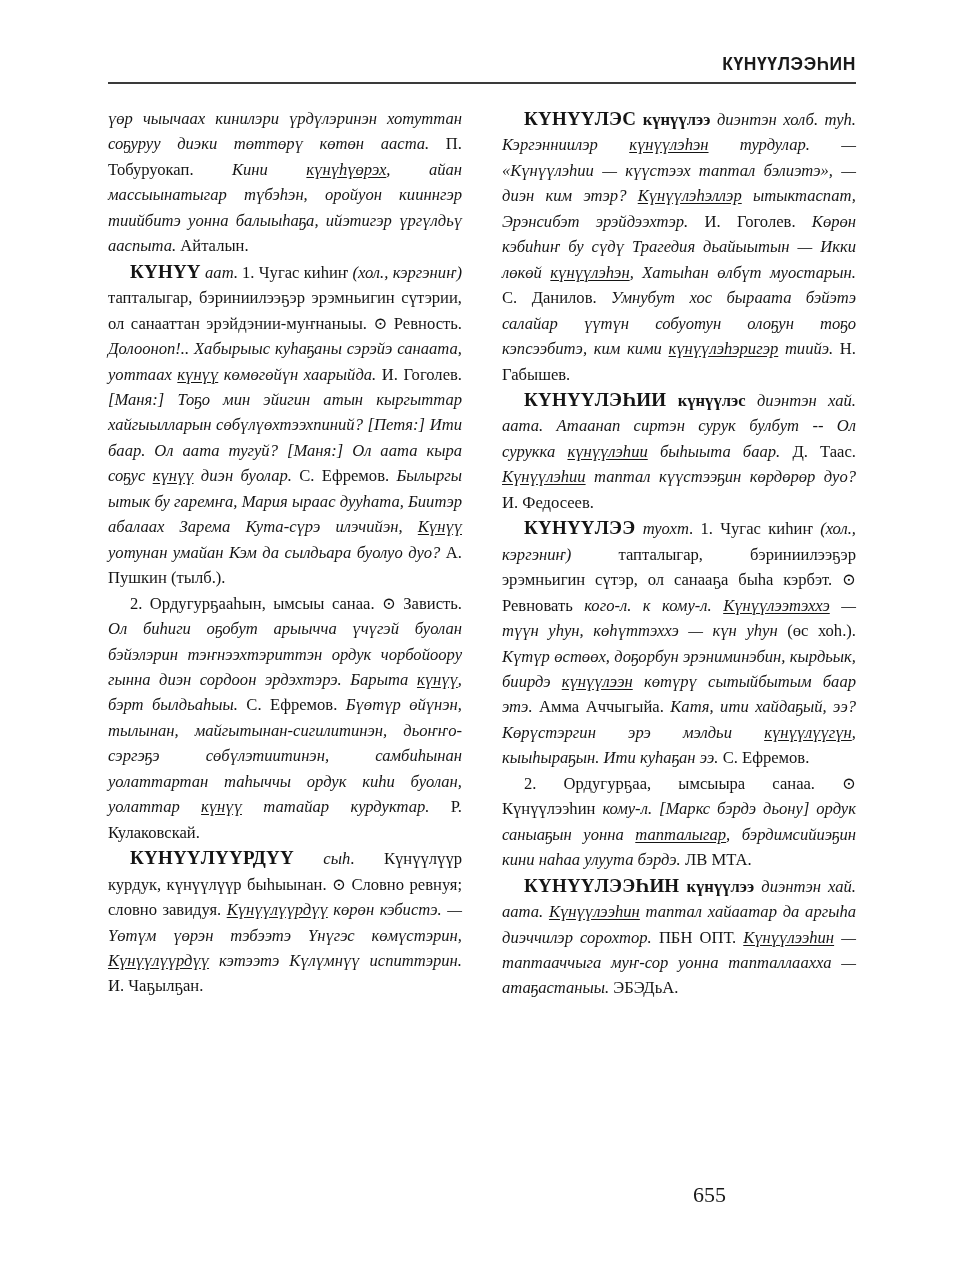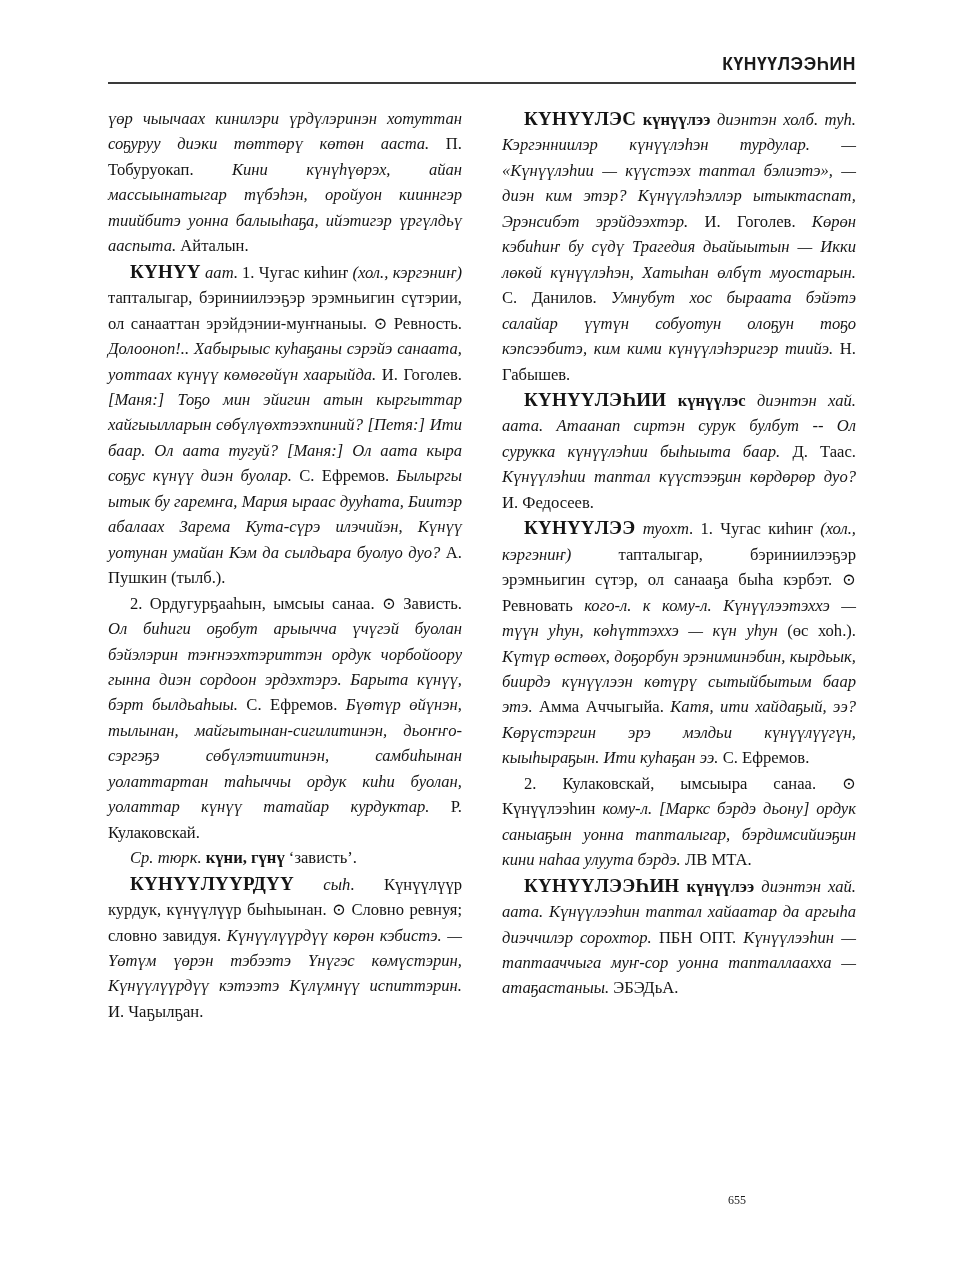--- a/index.html
+++ b/index.html
@@ -87,35 +87,36 @@
     letter-spacing: 0.2px;
   }
   .sub-hw {        
     font-weight: bold;
   }
   .it {            
     font-style: italic;
   }
   .ul {            
     font-style: italic;
+    text-decoration: underline;
     text-underline-offset: 2px;
   }
   .sense-num {
     font-style: normal;
   }
   .bullet {
     font-style: normal;
   }
 
   
   .folio {
     position: absolute;
-    right: 96px;
+    right: 116px;
     bottom: 66px;
-    font-size: 12px;
+    font-size: 22px;
     color: #1a1a1a;
   }
 </style>
 </head>
 <body>
 
 <div class="page">
 
   <div class="header-zone">
     <div class="header-title">КҮНҮҮЛЭЭҺИН</div>
@@ -125,35 +126,34 @@
   <div class="columns">
 
     <div class="col">
 
       <p class="para"><span class="it">үөр чыычаах кинилэри үрдүлэринэн хотуттан соҕуруу диэки төттөрү көтөн ааста.</span> <span>П. Тобуруокап.</span> <span class="it">Кини </span><span class="ul">күнүһүөрэх</span><span class="it">, айан массыынатыгар түбэһэн, оройуон кииннгэр тиийбитэ уонна балыыһаҕа, ийэтигэр үргүлдьү ааспыта.</span> <span>Айталын.</span></p>
 
       <p class="para entry"><span class="hw">КҮНҮҮ</span> <span class="it">аат</span><span>.</span> <span class="sense-num">1.</span> <span>Чугас киһиҥ </span><span class="it">(хол., кэргэниҥ)</span><span> тапталыгар, бэриниилээҕэр эрэмньигин сүтэрии, ол санааттан эрэйдэнии-муҥнаныы.</span> <span class="bullet">⊙</span> <span>Ревность.</span> <span class="it">Долооноп!.. Хабырыыс куһаҕаны сэрэйэ санаата, уоттаах </span><span class="ul">күнүү</span><span class="it"> көмөгөйүн хаарыйда.</span> <span>И. Гоголев.</span> <span class="it">[Маня:] Тоҕо мин эйигин атын кыргыттар хайгыылларын сөбүлүөхтээхпиний? [Петя:] Ити баар. Ол аата тугуй? [Маня:] Ол аата кыра соҕус </span><span class="ul">күнүү</span><span class="it"> диэн буолар.</span> <span>С. Ефремов.</span> <span class="it">Былыргы ытык бу гаремҥа, Мария ыраас дууһата, Биитэр абалаах Зарема Кута-сүрэ илэчийэн, </span><span class="ul">Күнүү</span><span class="it"> уотунан умайан Кэм да сылдьара буолуо дуо?</span> <span>А. Пушкин</span> <span>(тылб.).</span></p>
 
       <p class="para entry"><span class="sense-num">2.</span> <span>Ордугурҕааһын, ымсыы санаа.</span> <span class="bullet">⊙</span> <span>Зависть.</span> <span class="it">Ол биһиги оҕобут арыычча үчүгэй буолан бэйэлэрин тэҥнээхтэриттэн ордук чорбойоору гынна диэн сордоон эрдэхтэрэ. Барыта </span><span class="ul">күнүү</span><span class="it">, бэрт былдьаһыы.</span> <span>С. Ефремов.</span> <span class="it">Бүөтүр өйүнэн, тылынан, майгытынан-сигилитинэн, дьоҥҥо-сэргэҕэ сөбүлэтиитинэн, самбиһынан уолаттартан таһыччы ордук киһи буолан, уолаттар </span><span class="ul">күнүү</span><span class="it"> татайар курдуктар.</span> <span>Р. Кулаковскай.</span></p>
 
-      <p class="para entry"><span class="it">Ср.</span> <span class="it">тюрк.</span> <span class="sub-hw">күни, гүнү</span> <span>‘зависть’.</span></p>
 
       <p class="para entry"><span class="hw">КҮНҮҮЛҮҮРДҮҮ</span> <span class="it">сыһ</span><span>.</span> <span>Күнүүлүүр курдук, күнүүлүүр быһыынан.</span> <span class="bullet">⊙</span> <span>Словно ревнуя; словно завидуя.</span> <span class="ul">Күнүүлүүрдүү</span><span class="it"> көрөн кэбистэ.</span> <span class="it">—</span> <span class="it">Үөтүм үөрэн тэбээтэ Үнүгэс көмүстэрин, </span><span class="ul">Күнүүлүүрдүү</span><span class="it"> кэтээтэ Күлүмнүү испиттэрин.</span> <span>И. Чаҕылҕан.</span></p>
 
     </div>
 
     <div class="col">
 
       <p class="para entry"><span class="hw">КҮНҮҮЛЭС</span> <span class="sub-hw">күнүүлээ</span> <span class="it">диэнтэн холб. туһ.</span> <span class="it">Кэргэнниилэр </span><span class="ul">күнүүлэһэн</span><span class="it"> турдулар.</span> <span class="it">—</span> <span class="it">«Күнүүлэһии — күүстээх таптал бэлиэтэ», — диэн ким этэр?</span> <span class="ul">Күнүүлэһэллэр</span><span class="it"> ытыктаспат, Эрэнсибэт эрэйдээхтэр.</span> <span>И. Гоголев.</span> <span class="it">Көрөн кэбиһиҥ бу сүдү Трагедия дьайыытын — Икки лөкөй </span><span class="ul">күнүүлэһэн</span><span class="it">, Хатыһан өлбүт муостарын.</span> <span>С. Данилов.</span> <span class="it">Умнубут хос быраата бэйэтэ салайар үүтүн собуотун олоҕун тоҕо кэпсээбитэ, ким кими </span><span class="ul">күнүүлэһэригэр</span><span class="it"> тиийэ.</span> <span>Н. Габышев.</span></p>
 
       <p class="para entry"><span class="hw">КҮНҮҮЛЭҺИИ</span> <span class="sub-hw">күнүүлэс</span> <span class="it">диэнтэн хай. аата.</span> <span class="it">Атаанап сиртэн сурук булбут -- Ол сурукка </span><span class="ul">күнүүлэһии</span><span class="it"> быһыыта баар.</span> <span>Д. Таас.</span> <span class="ul">Күнүүлэһии</span><span class="it"> таптал күүстээҕин көрдөрөр дуо?</span> <span>И. Федосеев.</span></p>
 
       <p class="para entry"><span class="hw">КҮНҮҮЛЭЭ</span> <span class="it">туохт</span><span>.</span> <span class="sense-num">1.</span> <span>Чугас киһиҥ </span><span class="it">(хол., кэргэниҥ)</span><span> тапталыгар, бэриниилээҕэр эрэмньигин сүтэр, ол санааҕа быһа кэрбэт.</span> <span class="bullet">⊙</span> <span>Ревновать </span><span class="it">кого-л. к кому-л.</span> <span class="ul">Күнүүлээтэххэ</span><span class="it"> — түүн уһун, көһүттэххэ — күн уһун</span> <span>(өс хоһ.).</span> <span class="it">Күтүр өстөөх, доҕорбун эрэниминэбин, кырдьык, биирдэ </span><span class="ul">күнүүлээн</span><span class="it"> көтүрү сытыйбытым баар этэ.</span> <span>Амма Аччыгыйа.</span> <span class="it">Катя, ити хайдаҕый, ээ? Көрүстэргин эрэ мэлдьи </span><span class="ul">күнүүлүүгүн</span><span class="it">, кыыһыраҕын. Ити куһаҕан ээ.</span> <span>С. Ефремов.</span></p>
 
-      <p class="para entry"><span class="sense-num">2.</span> <span>Кулаковскай, ымсыыра санаа.</span> <span class="bullet">⊙</span> <span>Күнүүлээһин </span><span class="it">кому-л.</span> <span class="it">[Маркс бэрдэ дьону] ордук саныаҕын уонна </span><span class="ul">тапталыгар</span><span class="it">, бэрдимсийиэҕин кини наһаа улуута бэрдэ.</span> <span>ЛВ МТА.</span></p>
+      <p class="para entry"><span class="sense-num">2.</span> <span>Ордугурҕаа, ымсыыра санаа.</span> <span class="bullet">⊙</span> <span>Күнүүлээһин </span><span class="it">кому-л.</span> <span class="it">[Маркс бэрдэ дьону] ордук саныаҕын уонна </span><span class="ul">тапталыгар</span><span class="it">, бэрдимсийиэҕин кини наһаа улуута бэрдэ.</span> <span>ЛВ МТА.</span></p>
 
       <p class="para entry"><span class="hw">КҮНҮҮЛЭЭҺИН</span> <span class="sub-hw">күнүүлээ</span> <span class="it">диэнтэн хай. аата.</span> <span class="ul">Күнүүлээһин</span><span class="it"> таптал хайаатар да аргыһа диэччилэр сорохтор.</span> <span>ПБН ОПТ.</span> <span class="ul">Күнүүлээһин</span><span class="it"> — таптааччыга муҥ-сор уонна тапталлаахха — атаҕастаныы.</span> <span>ЭБЭДьА.</span></p>
 
     </div>
   </div>
 
   <div class="folio">655</div>
 
 </div>
 

